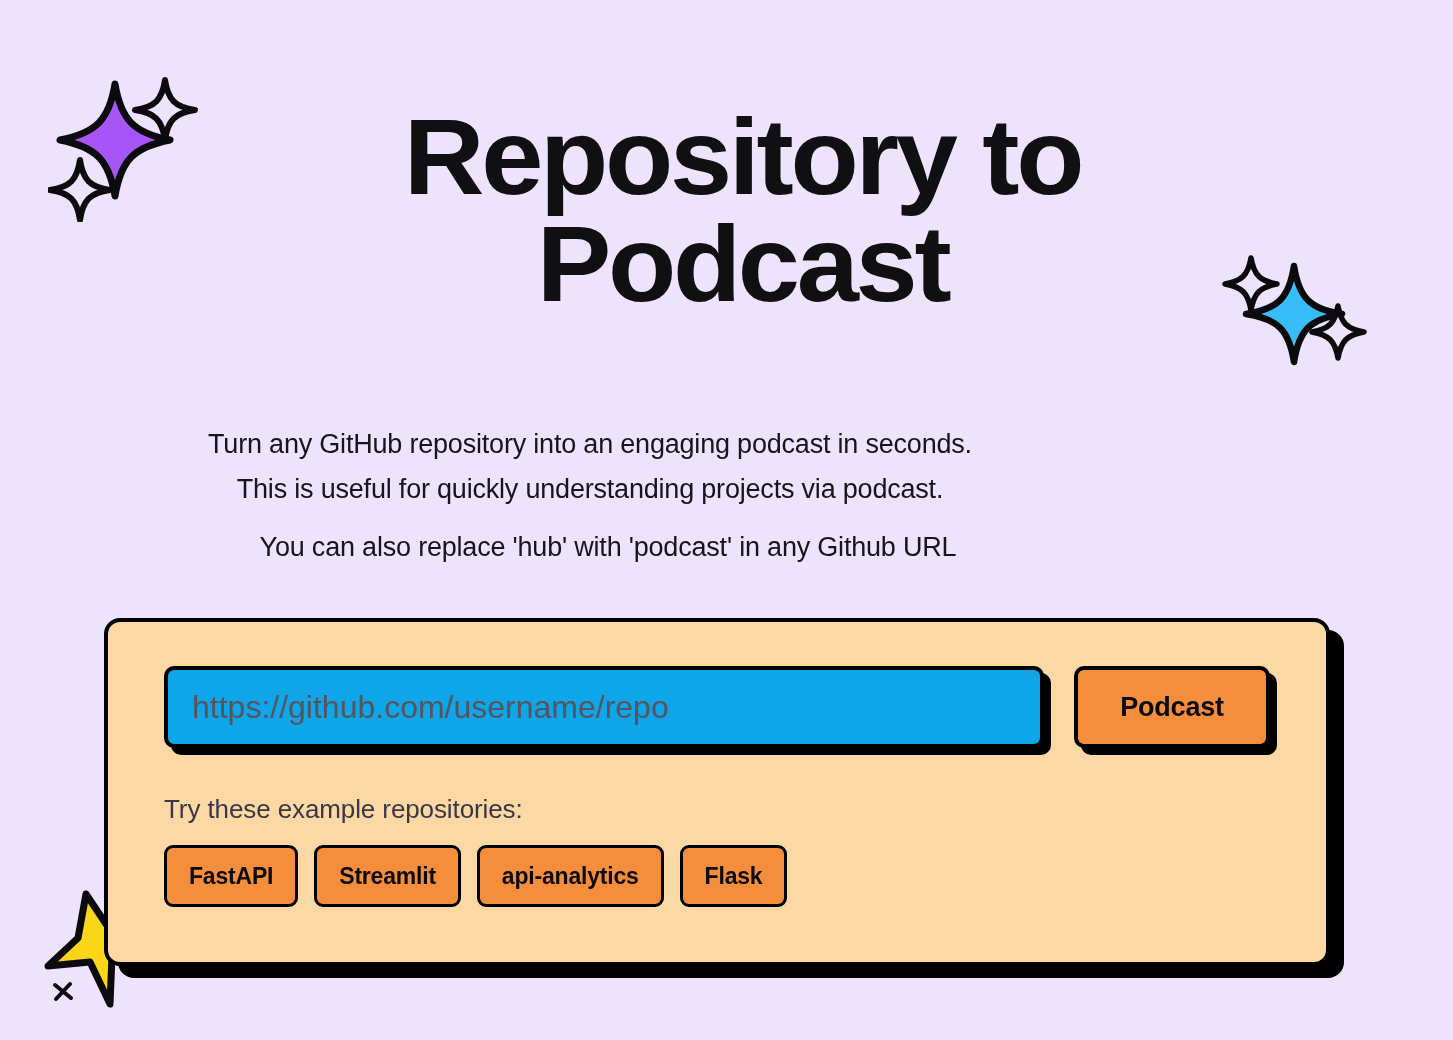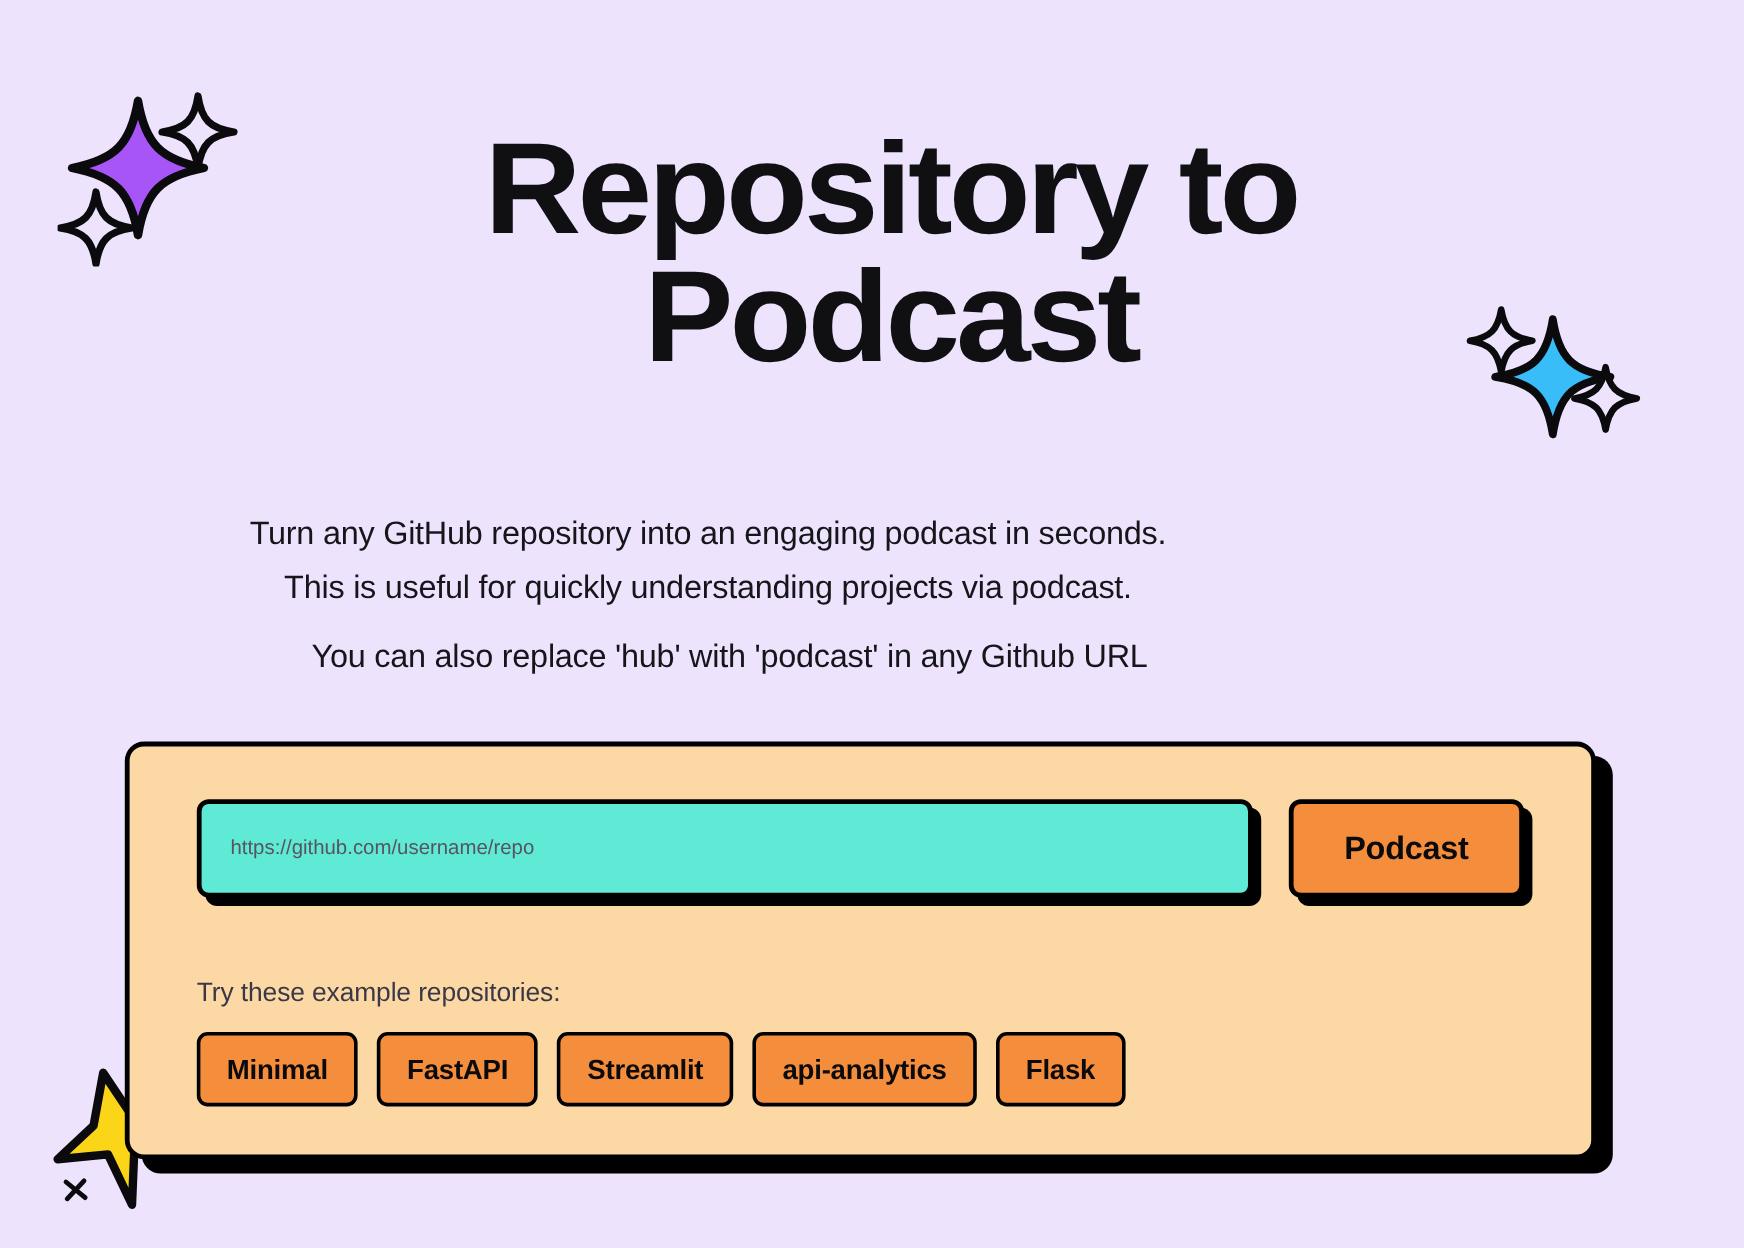--- a/index.html
+++ b/index.html
@@ -82,26 +82,26 @@
 
   
   .input-row {
     display: flex;
     align-items: flex-start;
     gap: 30px;
   }
   .url-input {
     flex: 1 1 auto;
     height: 82px;
-    background: #5eead4;
+    background: #0ea5e9;
     border: 4px solid #000000;
     border-radius: 10px;
     box-shadow: 7px 7px 0 0 #000000;
     font-family: "Liberation Sans", sans-serif;
-    font-size: 17px;
+    font-size: 32px;
     color: #16151A;
     padding: 12px 24px;
     outline: none;
   }
   .url-input::placeholder {
     color: #57545E;
     opacity: 1;
   }
   .podcast-button {
     flex: 0 0 auto;
@@ -114,22 +114,22 @@
     font-family: "Liberation Sans", sans-serif;
     font-weight: 700;
     font-size: 27px;
     color: #0B0A0D;
     cursor: pointer;
     letter-spacing: -0.2px;
   }
 
   
   .examples-label {
-    margin-top: 66px;
-    font-size: 22px;
+    margin-top: 46px;
+    font-size: 26px;
     color: #3A3846;
     letter-spacing: -0.1px;
   }
   .examples-row {
     margin-top: 20px;
     display: flex;
     gap: 16px;
     flex-wrap: wrap;
   }
   .example-chip {
@@ -204,20 +204,19 @@
 <div class="card">
 
   <div class="input-row">
     <input class="url-input" type="text" placeholder="https://github.com/username/repo" style="">
     <button class="podcast-button">Podcast</button>
   </div>
 
   <div class="examples-label">Try these example repositories:</div>
 
   <div class="examples-row">
-    <button class="example-chip">Minimal</button>
     <button class="example-chip">FastAPI</button>
     <button class="example-chip">Streamlit</button>
     <button class="example-chip">api-analytics</button>
     <button class="example-chip">Flask</button>
   </div>
 
 </div>
 
 </body></html>

